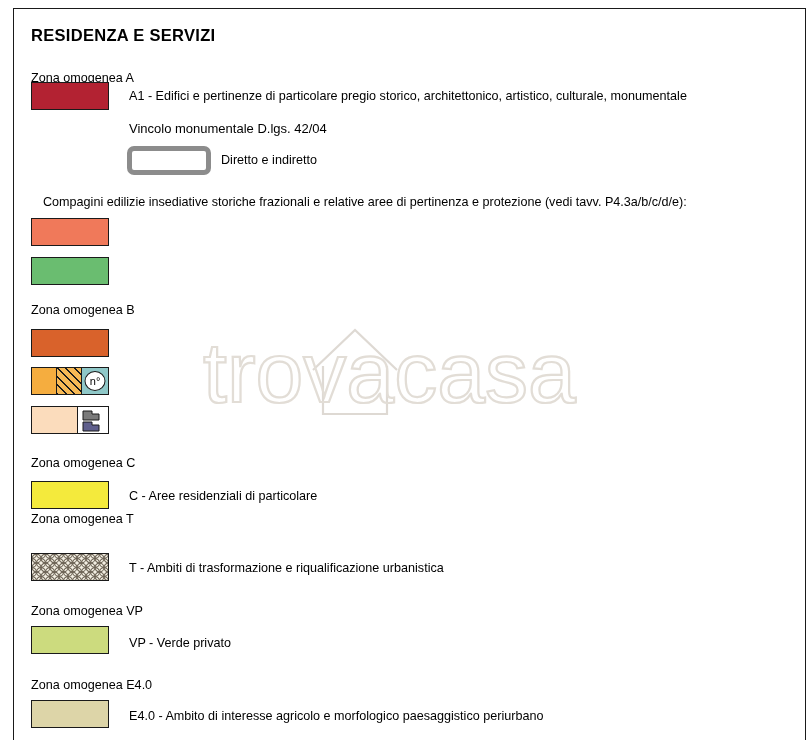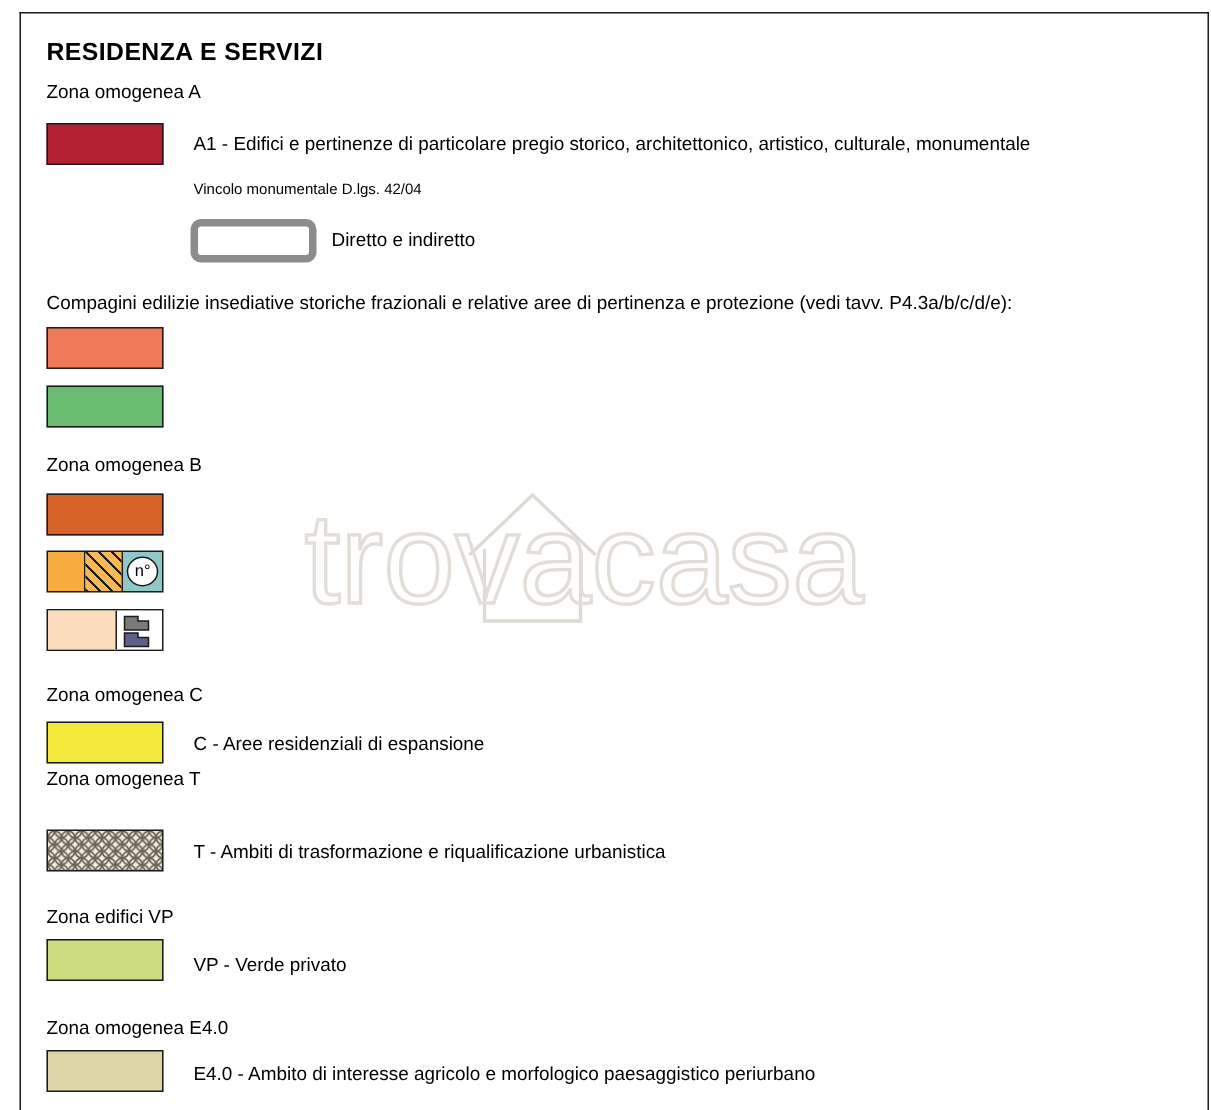--- a/index.html
+++ b/index.html
@@ -64,29 +64,29 @@
 
   .zona-head {
     position: absolute;
     left: 31px;
     font-size: 12.6px;
     white-space: nowrap;
   }
 
   .note {
     position: absolute;
-    left: 31px;
+    left: 43px;
     font-size: 12.6px;
     white-space: nowrap;
   }
 
   .sub-note {
     position: absolute;
     left: 129px;
-    font-size: 10px;
+    font-size: 13px;
     white-space: nowrap;
   }
 
   .label {
     position: absolute;
     left: 129px;
     font-size: 12.6px;
     white-space: nowrap;
   }
   .label-2 {
@@ -203,21 +203,21 @@
       <path d="M128 56 L128 104 L192 104 L192 56"></path>
     </g>
     <text x="8" y="92" font-family="'Liberation Sans', sans-serif" font-size="86" fill="none" stroke="#e2ddd6" stroke-width="2.2">trovacasa</text>
   </svg>
 </div>
 
 <div id="content">
 
   <div class="title">RESIDENZA E SERVIZI</div>
 
-  <div class="zona-head" style="top:54px">Zona omogenea A</div>
+  <div class="zona-head" style="top:71px">Zona omogenea A</div>
 
   <div class="sw" style="top:82px; background:#b32232;"></div>
   <div class="label" style="top:89px">A1 - Edifici e pertinenze di particolare pregio storico, architettonico, artistico, culturale, monumentale</div>
 
   <div class="sub-note" style="top:121px">Vincolo monumentale D.lgs. 42/04</div>
 
   <div class="sw-vincolo" style="top:146px"></div>
   <div class="label" style="left:221px; top:153px">Diretto e indiretto</div>
 
   <div class="note" style="top:195px">Compagini edilizie insediative storiche frazionali e relative aree di pertinenza e protezione (vedi tavv. P4.3a/b/c/d/e):</div>
@@ -244,42 +244,42 @@
       <svg width="26" height="24" viewBox="0 0 26 24" xmlns="http://www.w3.org/2000/svg">
         <path d="M2 2 h9 v3 h7 v6 h-16 z" fill="#7a7a7a" stroke="#1a1a1a" stroke-width="1"></path>
         <path d="M2 13 h9 v3 h7 v6 h-16 z" fill="#5f5f8c" stroke="#1a1a1a" stroke-width="1"></path>
       </svg>
     </div>
   </div>
 
   <div class="zona-head" style="top:456px">Zona omogenea C</div>
 
   <div class="sw" style="top:481px; background:#f4ea3c;"></div>
-  <div class="label" style="top:489px">C - Aree residenziali di espansione</div>
+  <div class="label" style="top:489px">C - Aree residenziali di particolare</div>
 
   <div class="zona-head" style="top:512px">Zona omogenea T</div>
 
   <div class="sw-t" style="top:553px">
     <svg width="78" height="28" viewBox="0 0 78 28" xmlns="http://www.w3.org/2000/svg">
       <defs>
         <pattern id="netpat" width="9" height="9" patternUnits="userSpaceOnUse">
           <circle cx="4.5" cy="4.5" r="4.4" fill="none" stroke="#6b6254" stroke-width="1.1"></circle>
           <circle cx="0" cy="0" r="4.4" fill="none" stroke="#6b6254" stroke-width="1.1"></circle>
           <circle cx="9" cy="0" r="4.4" fill="none" stroke="#6b6254" stroke-width="1.1"></circle>
           <circle cx="0" cy="9" r="4.4" fill="none" stroke="#6b6254" stroke-width="1.1"></circle>
           <circle cx="9" cy="9" r="4.4" fill="none" stroke="#6b6254" stroke-width="1.1"></circle>
         </pattern>
       </defs>
       <rect x="0" y="0" width="78" height="28" fill="#f2eee2"></rect>
       <rect x="0" y="0" width="78" height="28" fill="url(#netpat)"></rect>
     </svg>
   </div>
   <div class="label" style="top:561px">T - Ambiti di trasformazione e riqualificazione urbanistica</div>
 
-  <div class="zona-head" style="top:604px">Zona edifici VP</div>
+  <div class="zona-head" style="top:604px">Zona omogenea VP</div>
 
   <div class="sw" style="top:626px; background:#ccdb7e;"></div>
   <div class="label" style="top:636px">VP - Verde privato</div>
 
   <div class="zona-head" style="top:678px">Zona omogenea E4.0</div>
 
   <div class="sw" style="top:700px; background:#ddd5a8;"></div>
   <div class="label" style="top:709px">E4.0 - Ambito di interesse agricolo e morfologico paesaggistico periurbano</div>
 
 </div>

